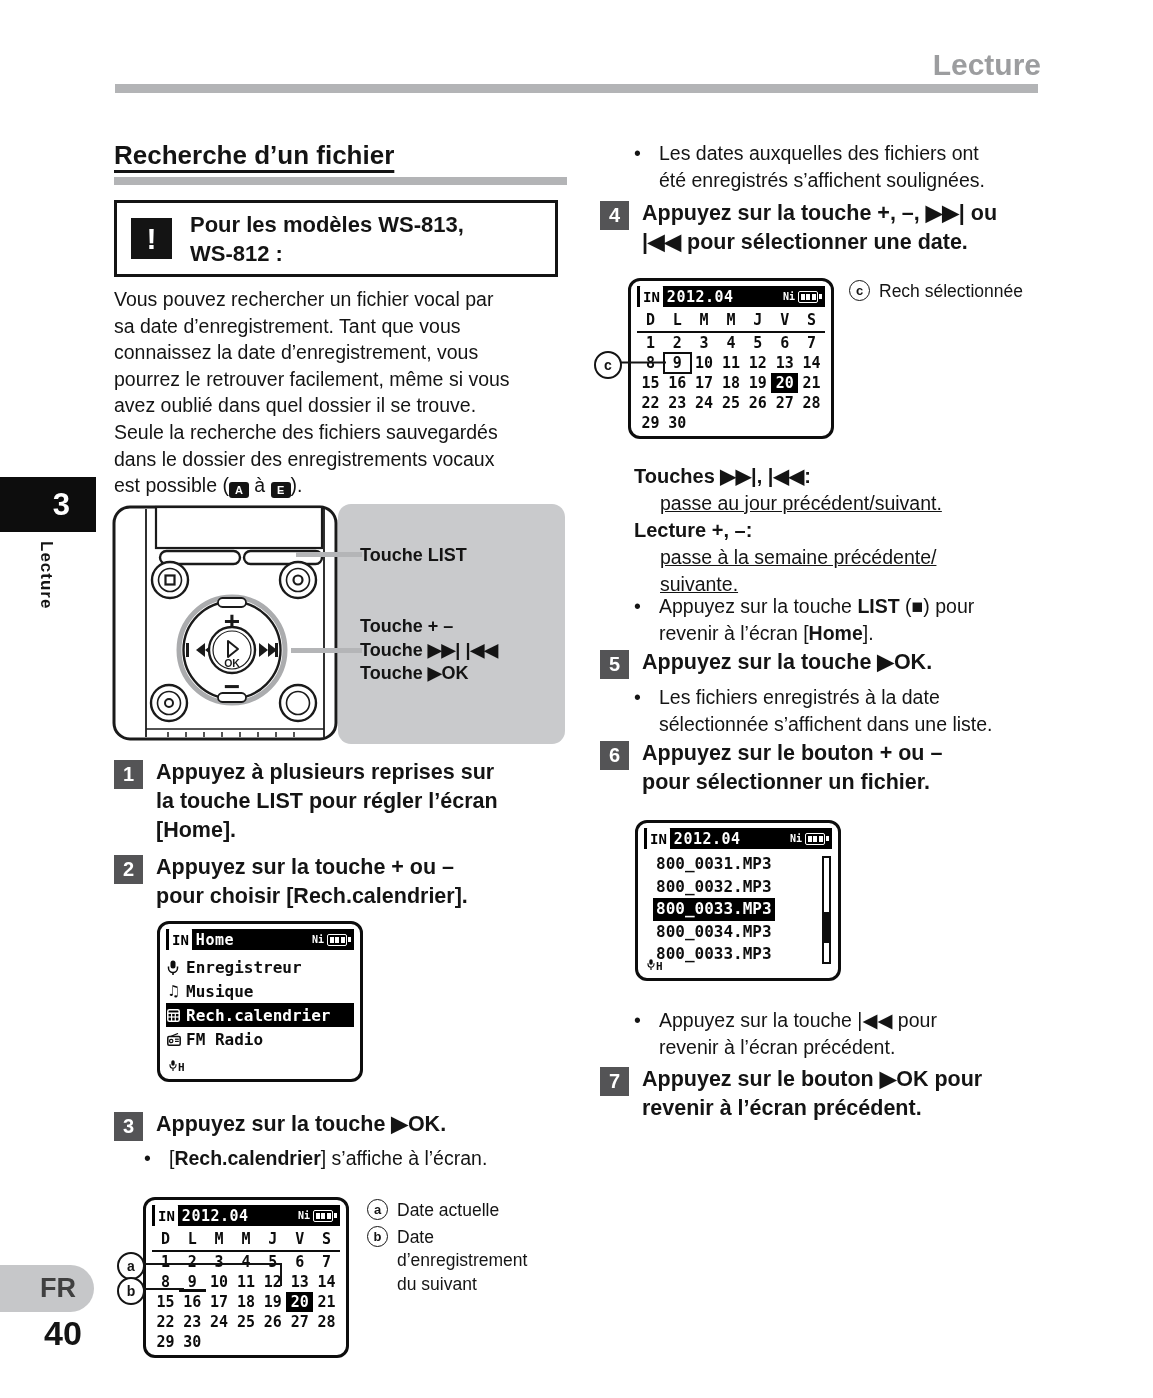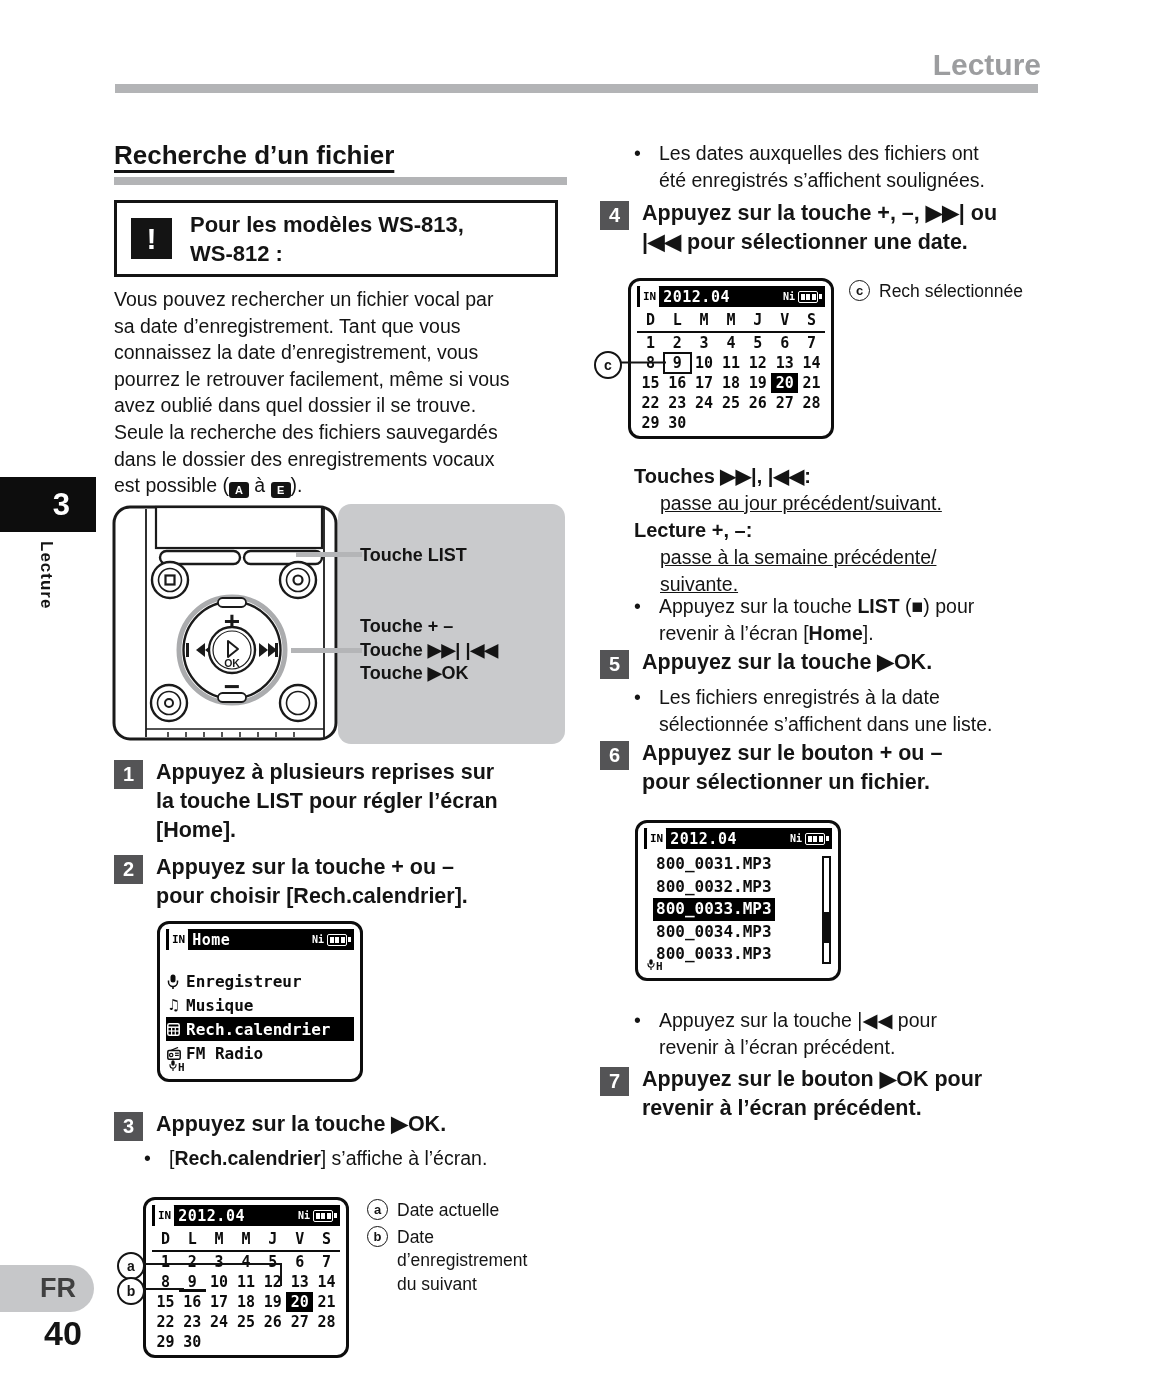--- a/index.html
+++ b/index.html
@@ -63,30 +63,30 @@
   .keys-head{font-size:20px;font-weight:bold;line-height:27px;}
   .keys-body{margin-left:26px;font-size:19.5px;line-height:27px;white-space:pre-line;text-decoration:underline;}
 
   
   .lcd{position:absolute;width:206px;height:161px;background:#fff;border:3.5px solid #0d0d0d;
        border-radius:12px;box-sizing:border-box;padding:5px 6px;color:#0d0d0d;
        font-family:"DejaVu Sans Mono",monospace;font-weight:bold;}
   #lcd-home{left:157px;top:921px;} #lcd-cal-a{left:143px;top:1197px;}
   #lcd-cal-c{left:628px;top:278px;} #lcd-files{left:635px;top:820px;}
   .lcd-bar{height:21px;background:#000;color:#fff;display:flex;align-items:center;padding:0 3px;}
-  .lcd-in{border:1.2px solid #fff;background:#fff;color:#000;border-radius:2px;font-size:11px;
+  .lcd-in{border:1.2px solid #fff;background:#fff;color:#000;border-radius:2px;font-size:14px;
         line-height:12px;padding:5px 2px;margin-right:4px;font-weight:bold;}
   .lcd-title{font-size:15px;letter-spacing:.5px;}
   .lcd-ni{margin-left:auto;font-size:10px;margin-right:3px;}
   .batt{display:flex;gap:1.5px;align-items:center;border:1.5px solid #fff;border-radius:2px;
         padding:1.5px;height:12px;box-sizing:border-box;position:relative;margin-right:4px;}
   .batt i{width:4px;height:6px;background:#fff;}
   .batt::after{content:"";position:absolute;right:-4.5px;top:2.5px;width:3px;height:4.5px;background:#fff;}
   
-  .home-rows{margin-top:19px;}
+  .home-rows{margin-top:5px;}
   .home-row{display:flex;align-items:center;height:24px;font-size:16px;padding-left:1px;}
   .home-row .mi{width:19px;flex:none;display:flex;align-items:center;}
   .home-row.selected{background:#000;color:#fff;}
   .note-glyph{font-family:"DejaVu Sans",sans-serif;font-size:15px;}
   .lcd-foot{position:absolute;left:9px;bottom:5px;display:flex;align-items:flex-end;gap:1px;
         font-size:11px;font-weight:bold;}
   
   .cal-days{display:grid;grid-template-columns:repeat(7,1fr);font-size:15px;text-align:center;
         border-bottom:2.5px solid #0d0d0d;padding:2px 0 2px;margin-top:2px;}
   .cal-grid{display:grid;grid-template-columns:repeat(7,1fr);font-size:15px;text-align:center;}

